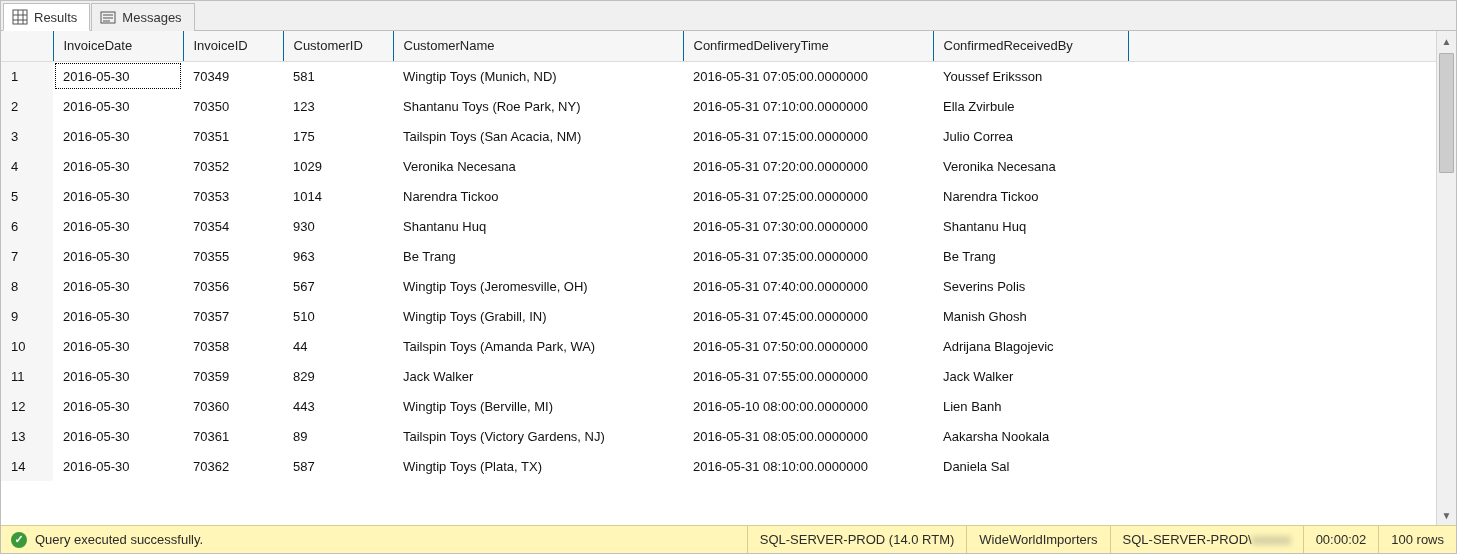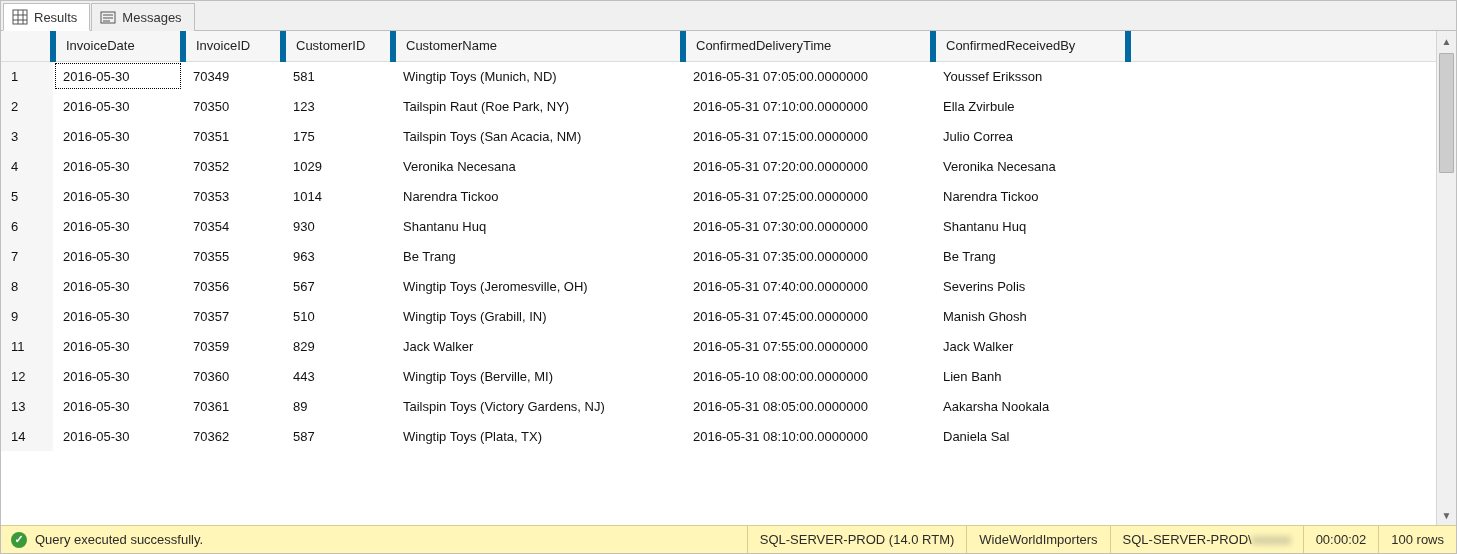--- a/index.html
+++ b/index.html
@@ -62,21 +62,21 @@
     text-align: left;
     padding: 0 10px;
     height: 30px;
     white-space: nowrap;
     overflow: hidden;
     font-weight: normal;
     vertical-align: middle;
   }
   .grid thead th {
     background: #f6f6f6;
-    border-right: 6px solid #0369a1;
+    border-right: 1px solid #0369a1;
     border-bottom: 1px solid #dcdcdc;
     color: #222;
   }
   .grid tbody td {
     border-right: 0;
     color: #111;
   }
   .rownum-header {
     background: #f6f6f6;
     border-right: 1px solid #dcdcdc;
@@ -214,21 +214,21 @@
             <td>Wingtip Toys (Munich, ND)</td>
             <td>2016-05-31 07:05:00.0000000</td>
             <td>Youssef Eriksson</td>
             <td></td>
           </tr>
           <tr>
             <td class="rownum">2</td>
             <td>2016-05-30</td>
             <td>70350</td>
             <td>123</td>
-            <td>Tailspin Raut (Roe Park, NY)</td>
+            <td>Shantanu Toys (Roe Park, NY)</td>
             <td>2016-05-31 07:10:00.0000000</td>
             <td>Ella Zvirbule</td>
             <td></td>
           </tr>
           <tr>
             <td class="rownum">3</td>
             <td>2016-05-30</td>
             <td>70351</td>
             <td>175</td>
             <td>Tailspin Toys (San Acacia, NM)</td>
@@ -287,20 +287,30 @@
             <td></td>
           </tr>
           <tr>
             <td class="rownum">9</td>
             <td>2016-05-30</td>
             <td>70357</td>
             <td>510</td>
             <td>Wingtip Toys (Grabill, IN)</td>
             <td>2016-05-31 07:45:00.0000000</td>
             <td>Manish Ghosh</td>
+            <td></td>
+          </tr>
+          <tr>
+            <td class="rownum">10</td>
+            <td>2016-05-30</td>
+            <td>70358</td>
+            <td>44</td>
+            <td>Tailspin Toys (Amanda Park, WA)</td>
+            <td>2016-05-31 07:50:00.0000000</td>
+            <td>Adrijana Blagojevic</td>
             <td></td>
           </tr>
           <tr>
             <td class="rownum">11</td>
             <td>2016-05-30</td>
             <td>70359</td>
             <td>829</td>
             <td>Jack Walker</td>
             <td>2016-05-31 07:55:00.0000000</td>
             <td>Jack Walker</td>

